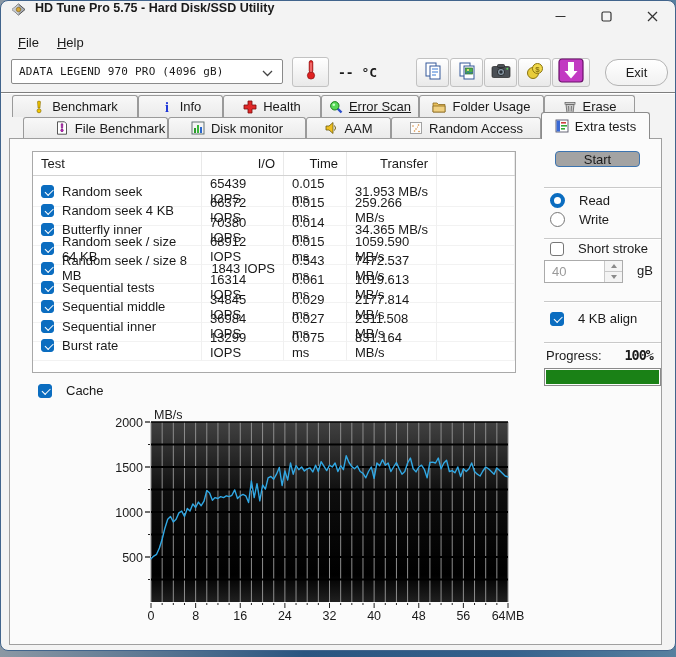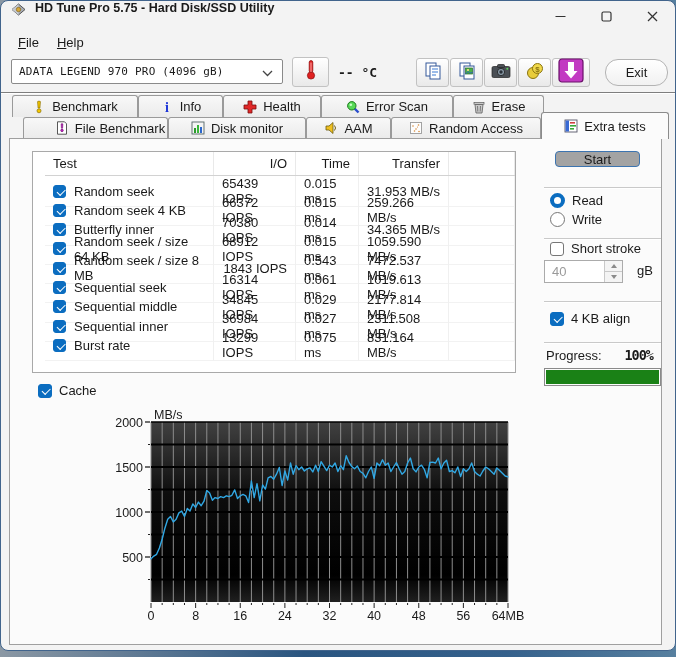--- a/index.html
+++ b/index.html
@@ -61,37 +61,37 @@
   
   .panel{
     position:absolute;left:8px;top:137px;width:653px;height:507px;box-sizing:border-box;
     background:#fbfbfb;border:1px solid #9f9f9f;z-index:1;
   }
   
   .results-table{
     position:absolute;left:22px;top:12px;width:484px;height:222px;box-sizing:border-box;
     background:#fff;border:1px solid #a9a9a9;font-size:13px;overflow:hidden;
   }
-  .t-header,.t-row{display:grid;grid-template-columns:169px 82px 63px 90px 1fr;margin-left:12px;}
+  .t-header,.t-row{display:grid;grid-template-columns:169px 82px 63px 90px 1fr;}
   .t-header{height:23px;border-bottom:1px solid #d2d2d2;}
   .t-header>div{display:flex;align-items:center;padding:0 8px;border-right:1px solid #e9e9e9;}
   .t-row{height:19.3px;}
   .t-row>div{display:flex;align-items:center;padding:0 8px;border-right:1px solid #f0f0f0;border-bottom:1px solid #f2f2f2;}
   .num{justify-content:flex-end;}
   .c-test{gap:8px;}
   
   .cb{position:relative;display:inline-block;width:14px;height:14px;box-sizing:border-box;
       border:1px solid #767676;border-radius:3px;background:#fff;flex:0 0 auto;}
   .cb.checked{background:#0b6dc0;border-color:#0b6dc0;}
   .cb.checked::after{content:"";position:absolute;left:2.5px;top:3px;width:7px;height:3.5px;
       border-left:1.7px solid #fff;border-bottom:1.7px solid #fff;transform:rotate(-45deg);}
   .cb.sm{width:13px;height:13px;}
   .radio{width:15px;height:15px;box-sizing:border-box;border-radius:50%;border:1px solid #767676;background:#fff;flex:0 0 auto;}
   .radio.selected{border:4.5px solid #0b6dc0;}
-  .opt{position:absolute;display:flex;align-items:flex-end;gap:7px;font-size:13px;}
+  .opt{position:absolute;display:flex;align-items:flex-end;gap:14px;font-size:13px;}
   .hsep{position:absolute;left:534px;width:117px;height:1px;background:#c9c9c9;box-shadow:0 1px 0 #ffffff;}
   .start-btn{
     position:absolute;left:545px;top:12px;width:85px;height:16px;box-sizing:border-box;
     background:#a3a3a3;border:1px solid #3c74b0;border-radius:4px;font-size:13px;
     display:flex;align-items:center;justify-content:center;
   }
   .spinner{position:absolute;left:534px;top:121px;width:79px;height:23px;box-sizing:border-box;
     background:#fff;border:1px solid #ababab;display:flex;}
   .spin-value{flex:1;display:flex;align-items:center;padding-left:7px;font-size:13px;color:#9a9a9a;}
   .spin-btns{width:17px;display:flex;flex-direction:column;border-left:1px solid #c9c9c9;}
@@ -234,29 +234,38 @@
           <span>Info</span>
         </div>
         <div class="tab" style="width: 98px;">
           <span class="tab-icon">
             <svg viewBox="0 0 14 14">
               <path d="M5 1h4v4h4v4H9v4H5V9H1V5h4z" fill="#e02828" stroke="#7a0c0c" stroke-width="0.8"></path>
             </svg>
           </span>
           <span>Health</span>
         </div>
-        <div class="tab" style="width: 132px;">
+        <div class="tab" style="width: 98px; text-decoration: underline;">
           <span class="tab-icon">
             <svg viewBox="0 0 14 14">
               <line x1="8.5" y1="8.5" x2="12.5" y2="12.5" stroke="#2a4ecc" stroke-width="2.4"></line>
               <circle cx="5.8" cy="5.8" r="4.2" fill="#57d857" stroke="#1a7a1a" stroke-width="1"></circle>
               <circle cx="4.8" cy="4.8" r="1.3" fill="#c8ffc8"></circle>
             </svg>
           </span>
           <span>Error Scan</span>
+        </div>
+        <div class="tab" style="width: 125px;">
+          <span class="tab-icon">
+            <svg viewBox="0 0 14 14">
+              <path d="M1 3h4l1.5 1.5H13V12H1z" fill="#e8be5a" stroke="#8a6a20" stroke-width="0.8"></path>
+              <path d="M1 6h12v6H1z" fill="#f0d080" stroke="#8a6a20" stroke-width="0.8"></path>
+            </svg>
+          </span>
+          <span>Folder Usage</span>
         </div>
         <div class="tab" style="width: 91px;">
           <span class="tab-icon">
             <svg viewBox="0 0 14 14">
               <path d="M3 4.5h8l-1 8.5H4z" fill="#c9c9c9" stroke="#5a5a5a" stroke-width="0.8"></path>
               <rect x="2" y="2.4" width="10" height="1.8" fill="#dcdcdc" stroke="#5a5a5a" stroke-width="0.7"></rect>
               <line x1="5.5" y1="6" x2="5.8" y2="11.5" stroke="#7a7a7a"></line>
               <line x1="8.5" y1="6" x2="8.2" y2="11.5" stroke="#7a7a7a"></line>
             </svg>
           </span>
@@ -303,21 +312,21 @@
                 <circle cx="7" cy="8" r="0.8"></circle>
                 <circle cx="9.5" cy="4" r="0.8"></circle>
                 <circle cx="5.5" cy="10" r="0.8"></circle>
                 <circle cx="10" cy="10.5" r="0.8"></circle>
                 <circle cx="8.5" cy="6" r="0.6"></circle>
               </g>
             </svg>
           </span>
           <span>Random Access</span>
         </div>
-        <div class="tab active" style="width: 128px;">
+        <div class="tab active" style="width: 109px;">
           <span class="tab-icon">
             <svg viewBox="0 0 14 14">
               <rect x="1" y="1" width="12" height="12" fill="#fff" stroke="#556" stroke-width="0.9"></rect>
               <rect x="1.5" y="1.5" width="3.5" height="11" fill="#3a6ad4"></rect>
               <rect x="6" y="3" width="5" height="1.6" fill="#d04040"></rect>
               <rect x="6" y="6" width="6" height="1.6" fill="#38a838"></rect>
               <rect x="6" y="9" width="4" height="1.6" fill="#38a838"></rect>
             </svg>
           </span>
           <span>Extra tests</span>
@@ -382,21 +391,21 @@
               <span>Random seek / size 8 MB</span>
             </div>
             <div class="num">1843 IOPS</div>
             <div class="num">0.543 ms</div>
             <div class="num">7472.537 MB/s</div>
             <div></div>
           </div>
           <div class="t-row">
             <div class="c-test">
               <span class="cb sm checked"></span>
-              <span>Sequential seek</span>
+              <span>Sequential tests</span>
             </div>
             <div class="num">16314 IOPS</div>
             <div class="num">0.061 ms</div>
             <div class="num">1019.613 MB/s</div>
             <div></div>
           </div>
           <div class="t-row">
             <div class="c-test">
               <span class="cb sm checked"></span>
               <span>Sequential middle</span>

